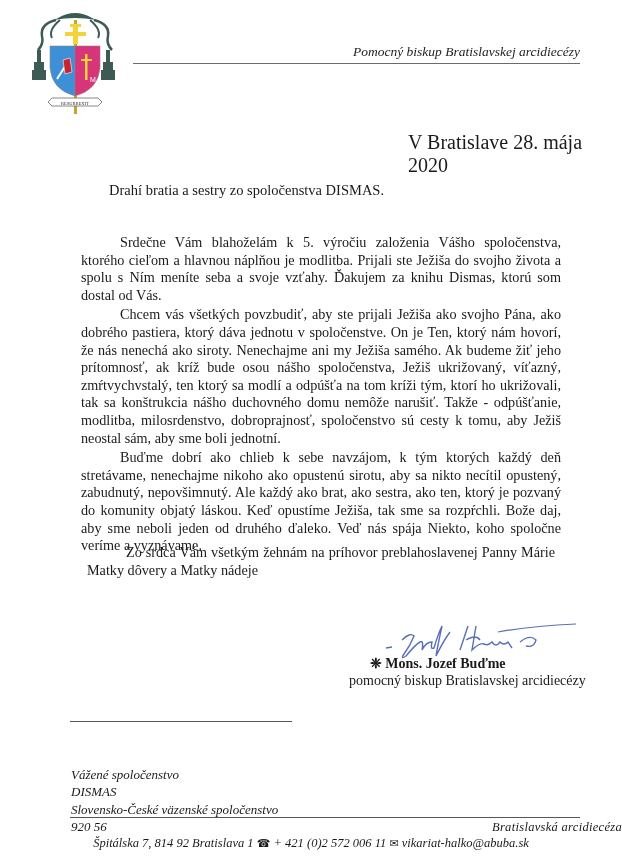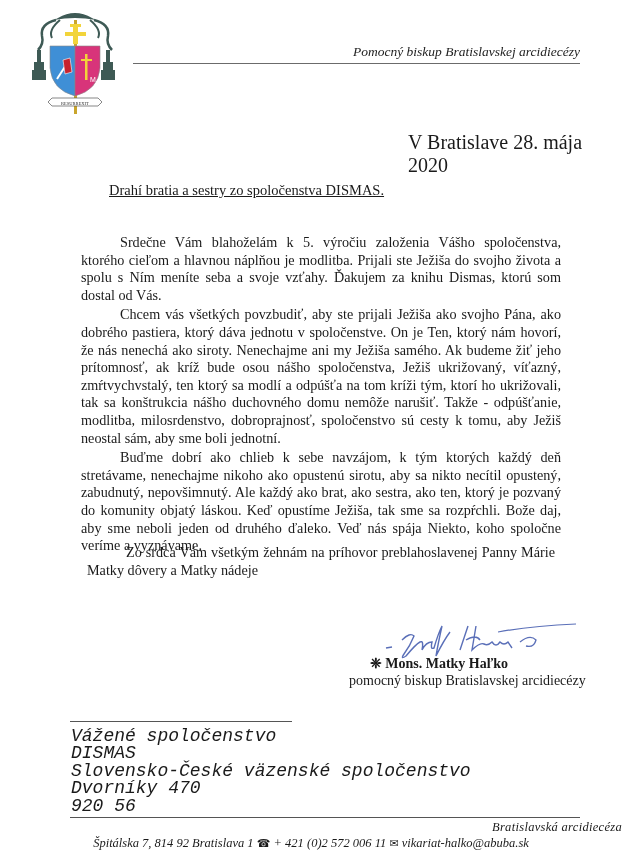--- a/index.html
+++ b/index.html
@@ -3,31 +3,31 @@
 <meta charset="utf-8">
 <style>
   html, body { margin: 0; padding: 0; background: #ffffff; }
   body { width: 622px; height: 857px; position: relative; overflow: hidden; color: #1a1a1a;
          font-family: "Liberation Serif", "DejaVu Serif", serif; }
   .abs { position: absolute; }
   .coat { left: 30px; top: 4px; width: 90px; height: 112px; }
   .header-line { left: 133px; top: 63px; width: 447px; height: 1px; background: #6b6b6b; }
   .header-title { right: 42px; top: 44px; font-style: italic; font-size: 13.5px; color: #222; }
   .date { left: 408px; top: 131px; font-size: 20px; }
-  .salutation { left: 109px; top: 182px; font-size: 14.5px; text-decoration: underline; }
+  .salutation { left: 109px; top: 182px; font-size: 14.5px; }
   .body { left: 79px; top: 232px; width: 484px; font-size: 14.2px; line-height: 17.6px;
           text-align: justify; }
   .body p { margin: 2px; text-indent: 39px; }
   .closing { left: 79px; top: 536px; width: 484px; font-size: 14.2px; line-height: 17.6px; text-align: justify; }
   .closing p { margin: 8px; text-indent: 39px; }
   .signature { left: 380px; top: 620px; width: 200px; height: 40px; }
   .sig-name { left: 370px; top: 655px; font-size: 14px; font-weight: bold; }
   .sig-role { left: 349px; top: 673px; font-size: 14px; }
   .addr-line-top { left: 70px; top: 721px; width: 222px; height: 1px; background: #555; }
-  .address { left: 71px; top: 728px; font-style: italic; font-size: 18px; line-height: 17.4px; font-family: Liberation Mono, monospace; }
+  .address { left: 71px; top: 766px; font-style: italic; font-size: 13px; line-height: 17.4px; }
   .address div { white-space: nowrap; }
   .footer-line { left: 70px; top: 817px; width: 510px; height: 1px; background: #555; }
   .footer-org { left: 0; width: 622px; top: 820px; text-align: right; font-style: italic; font-size: 12.5px; letter-spacing: 0.3px; }
   .footer-contact { left: 0; width: 622px; top: 836px; text-align: center; font-style: italic; font-size: 12.5px; white-space: nowrap; }
   .icon-inline { font-style: normal; font-size: 11px; }
 </style>
 </head>
 <body>
 
 <svg class="abs coat" viewBox="0 0 90 112">
@@ -83,30 +83,29 @@
 <svg class="abs signature" viewBox="0 0 200 40">
   <path d="M6 28 L12 27" stroke="#5a6fb8" stroke-width="1.4" fill="none"></path>
   <path d="M22 20 Q30 12 34 16 Q30 26 24 34 Q20 40 26 36 Q36 24 40 22 Q44 20 42 30 Q46 22 52 22 Q50 30 54 28 Q58 14 62 6 Q58 24 56 36 Q64 20 70 12" stroke="#5a6fb8" stroke-width="1.4" fill="none"></path>
   <path d="M80 30 L88 6 M86 20 Q96 14 100 20 M96 6 L92 30 Q100 22 104 24 Q108 26 112 22 Q116 28 120 22 Q124 26 128 22 L132 28" stroke="#5a6fb8" stroke-width="1.4" fill="none"></path>
   <path d="M118 12 Q150 6 196 4" stroke="#5a6fb8" stroke-width="1.2" fill="none"></path>
   <path d="M140 22 Q150 14 156 20 Q154 28 146 26" stroke="#5a6fb8" stroke-width="1.3" fill="none"></path>
 </svg>
 
 <div class="abs sig-name">
   <span>❈</span>
-  <span>Mons. Matky Haľko</span>
+  <span>Mons. Jozef Buďme</span>
 </div>
 <div class="abs sig-role">pomocný biskup Bratislavskej arcidiecézy</div>
 
 <div class="abs addr-line-top"></div>
 <div class="abs address">
   <div>Vážené spoločenstvo</div>
   <div>DISMAS</div>
   <div>Slovensko-České väzenské spoločenstvo</div>
-  <div>Dvorníky 470</div>
   <div>920 56</div>
 </div>
 
 <div class="abs footer-line"></div>
 <div class="abs footer-org">Bratislavská arcidiecéza</div>
 <div class="abs footer-contact">
   <span>Špitálska 7, 814 92 Bratislava 1</span>
   <span class="icon-inline">☎</span>
   <span>+ 421 (0)2 572 006 11</span>
   <span class="icon-inline">✉</span>

